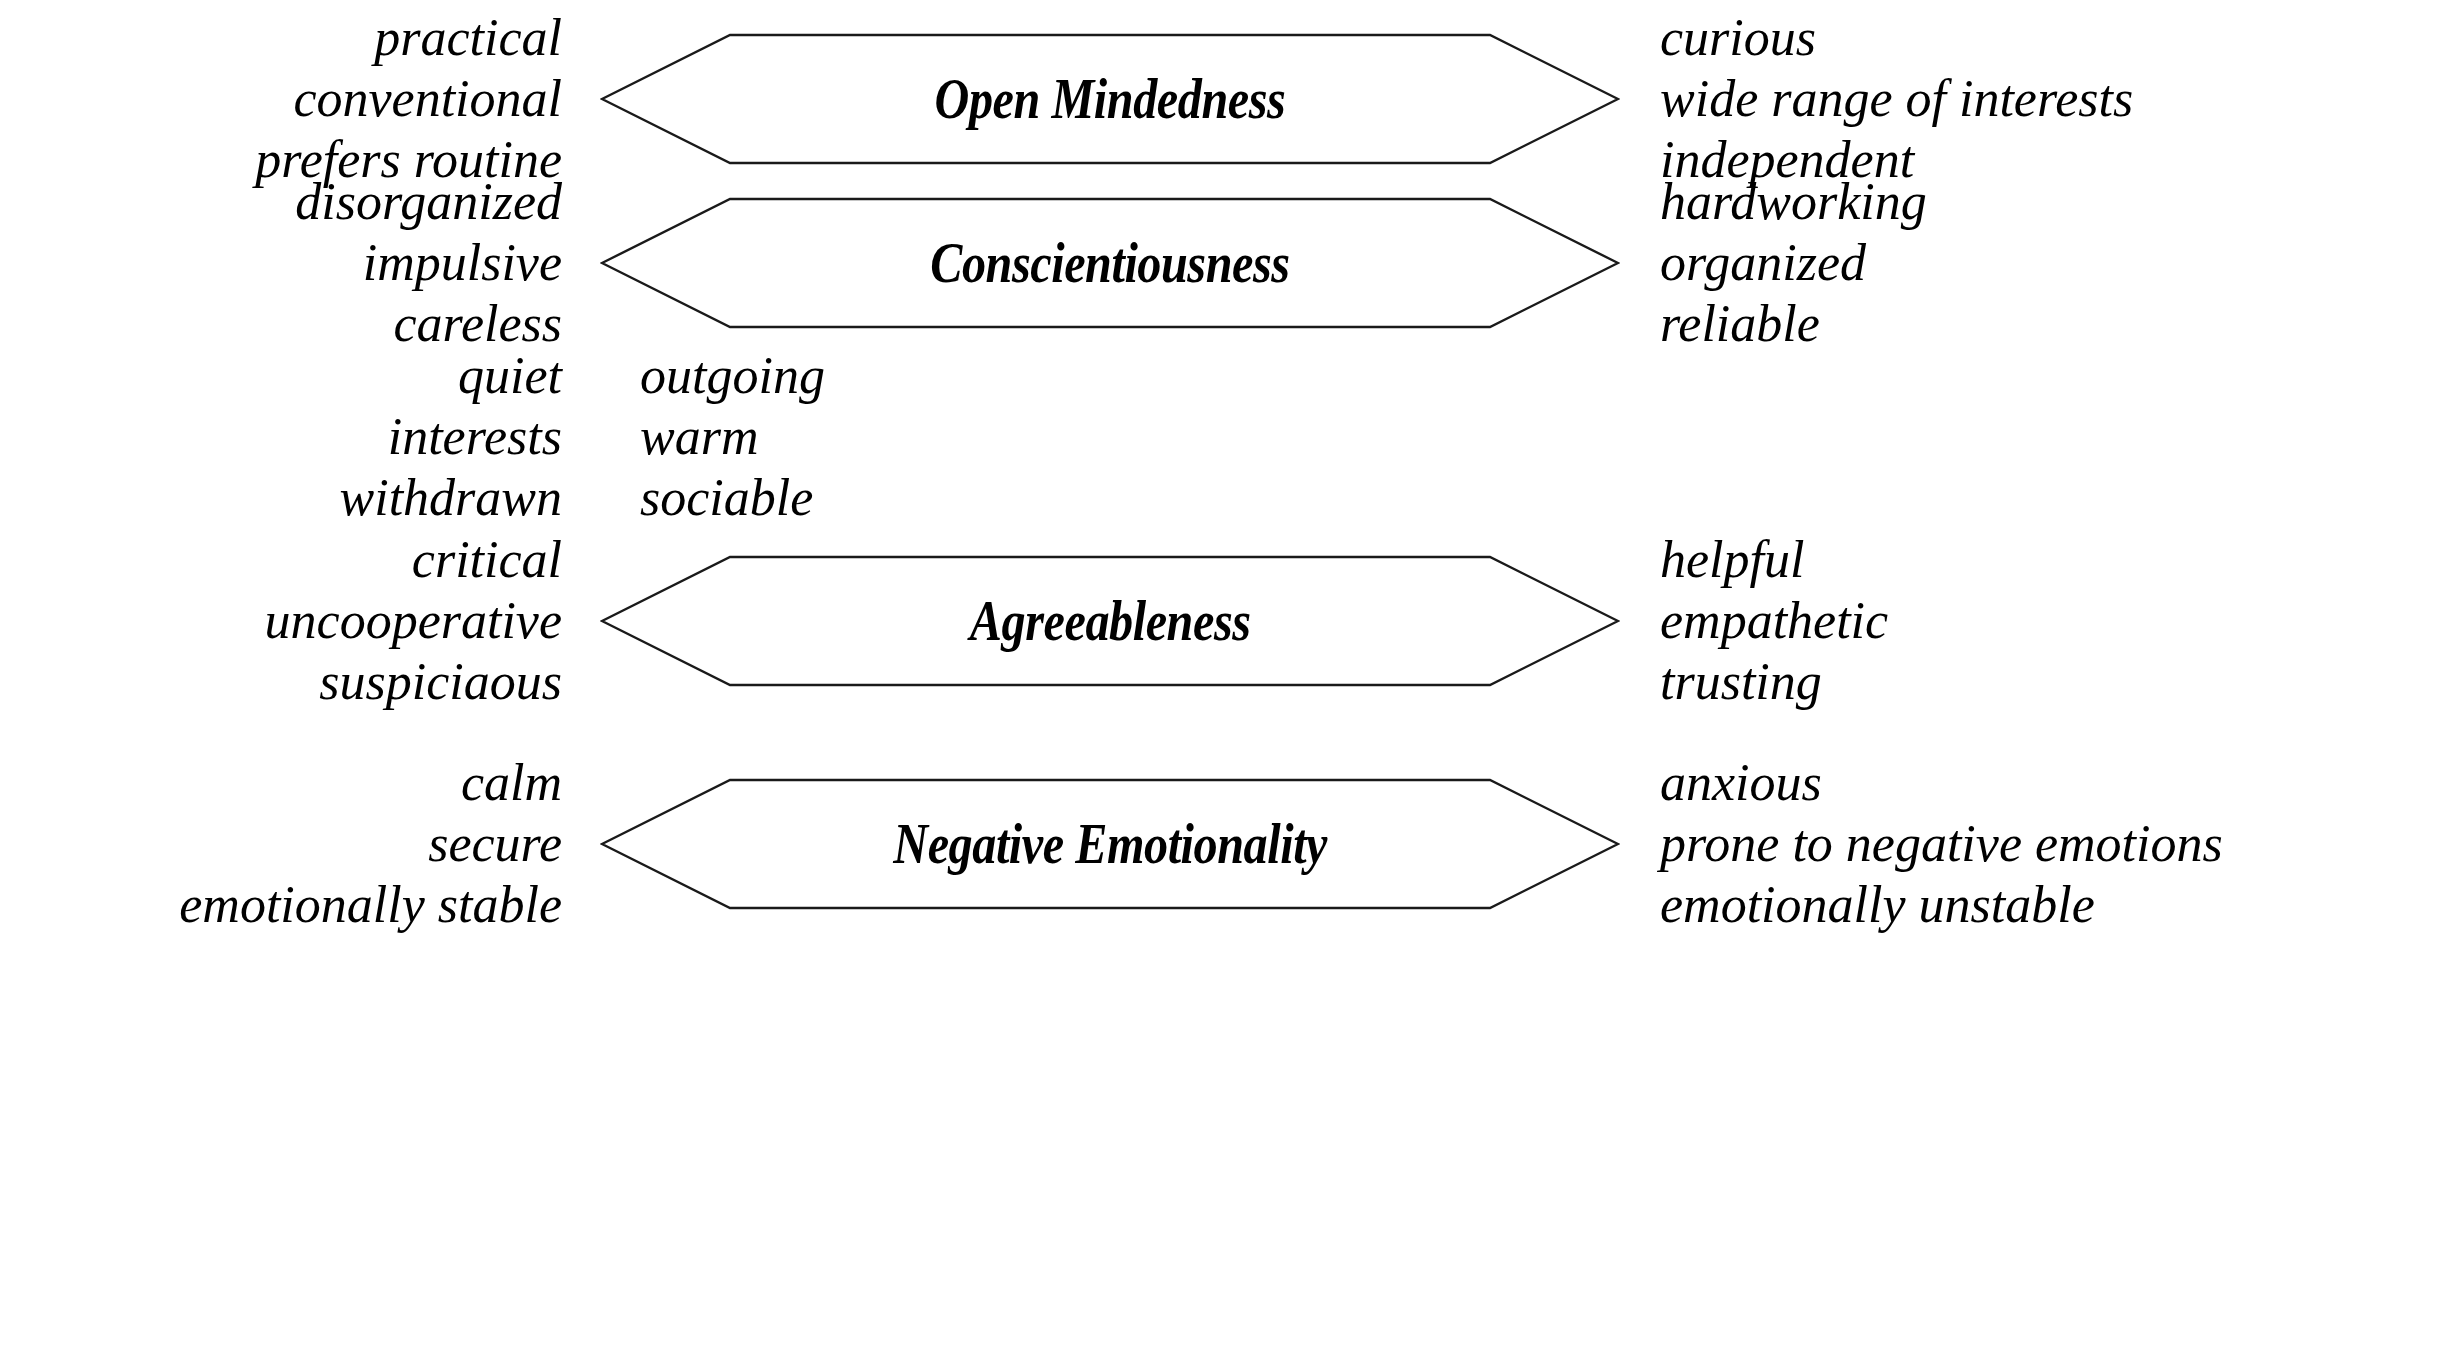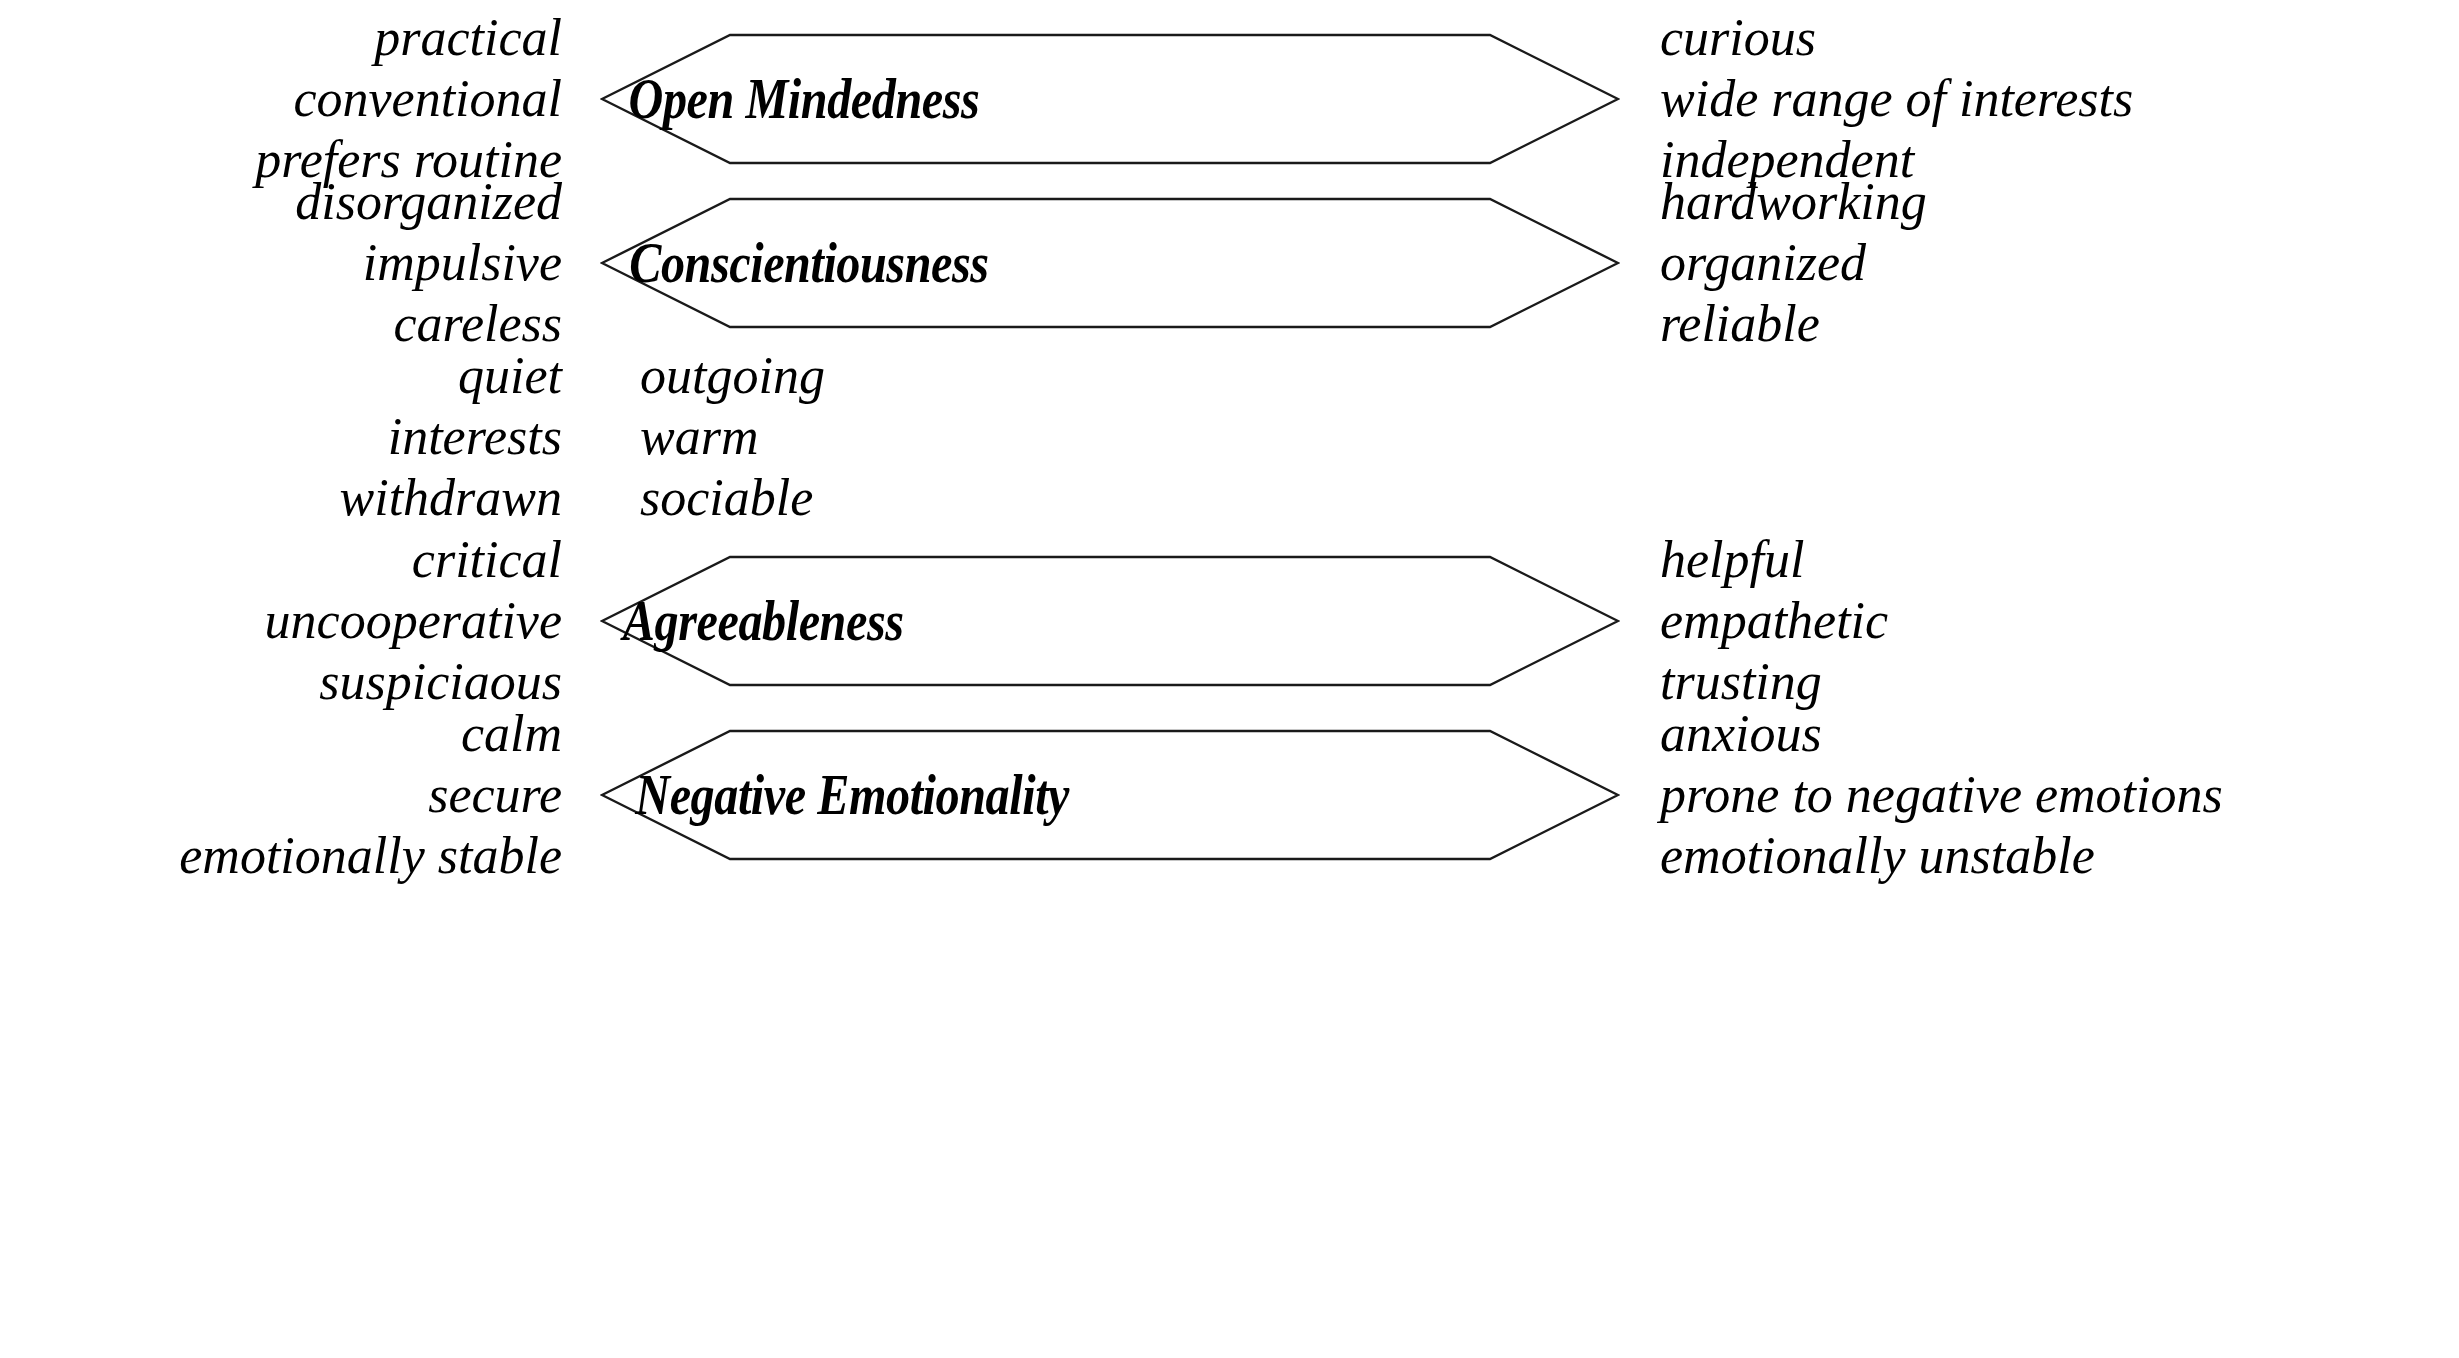--- a/index.html
+++ b/index.html
@@ -69,40 +69,41 @@
     stroke: #1a1a1a;
     stroke-width: 2.4;
     stroke-linejoin: miter;
   }
   .hex-label {
     position: absolute;
     left: 0;
     top: 50%;
     transform: translateY(-50%);
     width: 1020px;
+    text-align: center;
     font-style: italic;
     font-weight: bold;
     font-size: 56px;
     letter-spacing: -0.5px;
     line-height: 1;
     color: #000000;
     white-space: nowrap;
     transform-origin: center center;
   }
   .hex-label span {
     display: inline-block;
     transform: scaleX(0.86);
   }
 
   
   #row-0 { top: 8px;    height: 150px; }
   #row-1 { top: 172px;  height: 150px; }
   #row-2 { top: 346px;  height: 150px; }
   #row-3 { top: 530px;  height: 150px; font-family: Liberation Serif, serif; }
-  #row-4 { top: 704px;  height: 150px; }
+  #row-4 { top: 753px;  height: 150px; }
 </style>
 </head>
 <body>
 
 <div id="page">
 
   <div class="row" id="row-0">
     <div class="left-words">
       <span class="w">practical</span>
       <span class="w">conventional</span>

